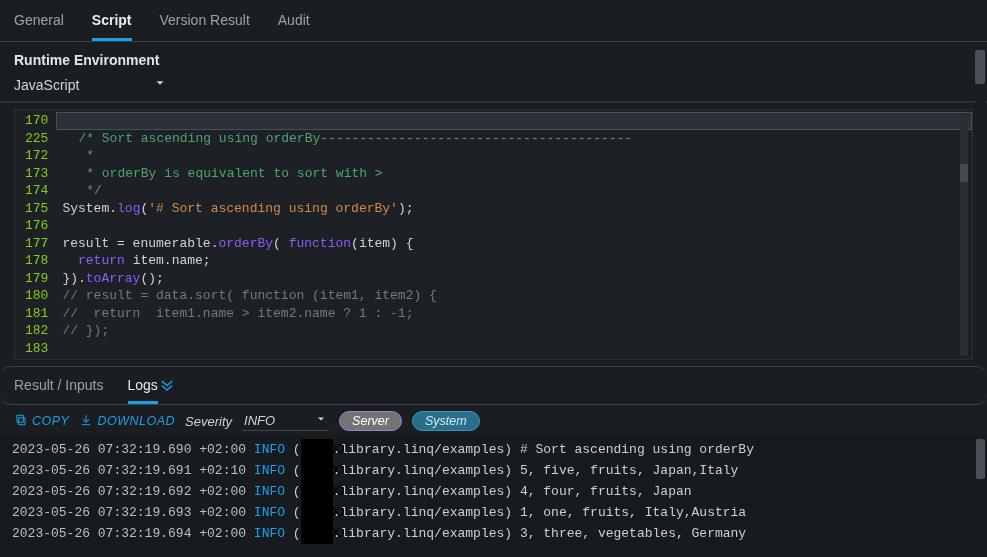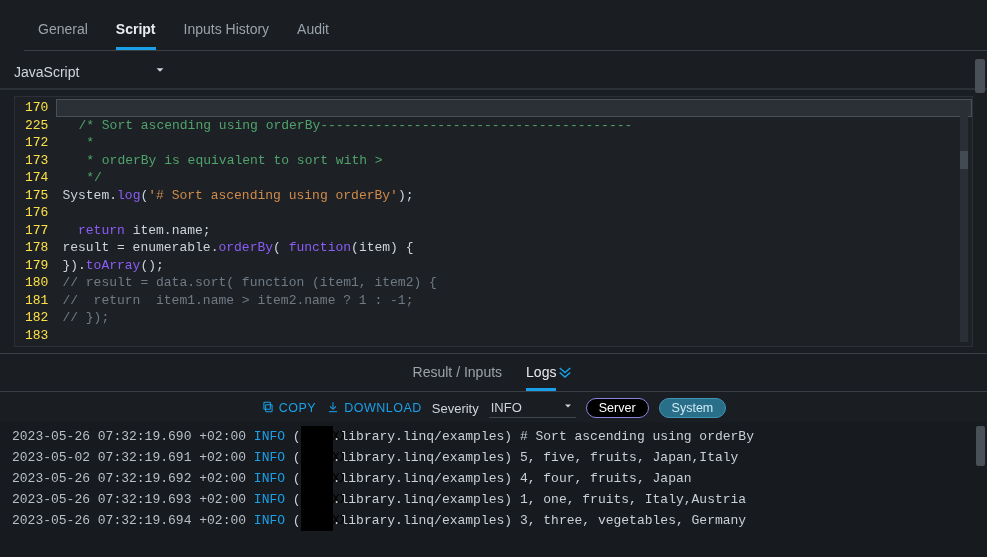--- a/index.html
+++ b/index.html
@@ -1,86 +1,87 @@
 <!DOCTYPE html>
 <html><head>
 <meta charset="utf-8">
 <style>
   * { box-sizing: border-box; margin: 0; padding: 0; }
   html, body { width: 987px; height: 557px; overflow: hidden; font-family: "Segoe UI", Arial, sans-serif; background: #1a1d21; color: #c8ced4; font-size: 13px; }
   body { display: flex; flex-direction: column; }
 
   
-  .top-tabs { display: flex; gap: 28px; padding: 21px 14px 0 14px; border-bottom: 1px solid #3a3f45; margin-left: 24px; }
+  .top-tabs { display: flex; gap: 28px; padding: 12px 14px 0 14px; border-bottom: 1px solid #3a3f45; }
   .top-tab { padding-bottom: 10px; color: #9aa2ab; cursor: pointer; font-size: 14px; }
   .top-tab.active { color: #e8ecef; font-weight: 600; border-bottom: 3px solid #1aa0e8; }
 
   
   .runtime-section { padding: 10px 14px 6px 14px; border-bottom: 2px solid #2b3036; position: relative; }
   .runtime-label { font-weight: 600; color: #e2e6ea; font-size: 14px; margin-bottom: 6px; }
   .runtime-select { display: inline-flex; align-items: center; gap: 74px; color: #cfd5db; font-size: 14px; cursor: pointer; padding: 2px 0; }
   .runtime-select svg { width: 14px; height: 14px; fill: #cfd5db; }
   .right-scrollbar { position: absolute; right: 2px; top: 8px; bottom: -250px; width: 10px; background: #1a1d21; }
   .right-scrollbar .thumb { position: absolute; left: 0; width: 10px; height: 34px; top: 0; background: #4a5058; border-radius: 2px; }
 
   
   .editor-wrap { padding: 6px 14px 6px 14px; position: relative; }
   .editor { background: #1d2126; border: 1px solid #2b3036; font-family: Consolas, "Courier New", monospace; font-size: 13px; line-height: 17.5px; position: relative; }
   .editor-inner { display: flex; }
-  .gutter { background: #1d2126; text-align: right; padding: 2px 8px 2px 10px; color: #fde047; user-select: none; }
+  .gutter { background: #1d2126; text-align: right; padding: 2px 8px 2px 10px; color: #84cc16; user-select: none; }
   .gutter .ln { height: 17.5px; }
   .code { flex: 1; padding: 2px 6px; position: relative; }
   .code .line { height: 17.5px; white-space: pre; }
   .code .active-line-bg { position: absolute; left: 0; right: 0; top: 2px; height: 17.5px; background: #2b3036; border: 1px solid #4a5058; box-sizing: border-box; }
   .tok-comment { color: #4fa36b; margin-left: 16px; }
   .tok-kw { color: #8b5cf6; }
   .tok-str { color: #d08a4a; }
   .tok-plain { color: #cdd3d9; }
   .tok-dim { color: #6f7a85; }
   .editor-mini { position: absolute; right: 4px; top: 4px; bottom: 4px; width: 8px; background: #2a2f35; }
   .editor-mini .m1 { position:absolute; left:0; right:0; top:50px; height:18px; background:#434a52; }
 
   
-  .bottom-bar { display:flex; justify-content:center; align-items:center; border-top:1px solid #3a3f45; border-bottom:1px solid #3a3f45; padding: 0 14px; background:#1a1d21; }
+  .bottom-bar { display:flex; justify-content:flex-start; align-items:center; border-top:1px solid #3a3f45; border-bottom:1px solid #3a3f45; padding: 0 14px; background:#1a1d21;border-radius:11px; }
   .bottom-tabs { display:flex; gap:24px; }
   .bottom-tab { padding:10px 0 8px 0; color:#9aa2ab; cursor:pointer; font-size:14px; }
   .bottom-tab.active { color:#e8ecef; border-bottom:3px solid #1aa0e8; }
   .collapse-icon svg { width:18px; height:18px; stroke:#1aa0e8; fill:none; }
 
   
-  .log-toolbar { display:flex; justify-content:center; align-items:center; gap:10px; padding:6px 14px 4px 14px; background:#1a1d21; }
+  .log-toolbar { display:flex; justify-content:flex-start; align-items:center; gap:10px; padding:6px 14px 4px 14px; background:#1a1d21;font-style:italic; }
   .lt-link { display:inline-flex; align-items:center; gap:4px; color:#1aa0e8; font-size:12.5px; letter-spacing:0.5px; cursor:pointer; }
   .lt-link svg { width:14px; height:14px; stroke:#1aa0e8; fill:none; }
   .sev-label { color:#cfd5db; font-size:13px; }
   .sev-select { display:inline-flex; align-items:center; gap:40px; color:#cfd5db; font-size:13px; border-bottom:1px solid #3f454c; padding:2px 2px; cursor:pointer; }
   .sev-select svg { width:12px; height:12px; fill:#cfd5db; }
   .pill { display:inline-flex; align-items:center; border-radius:12px; padding:2px 12px; font-size:12.5px; cursor:pointer; border:1px solid transparent; }
-  .pill.server { background:#000000; color:#fff; border-color:#8c84e0; }
+  .pill.server { background:#737373; color:#fff; border-color:#8c84e0; }
   .pill.system { background:#2a6f8a; color:#cfeaf5; border-color:#3d94b7; }
 
   
   .log-area { flex:1; background:#171a1e; padding:4px 12px; font-family:Consolas,"Courier New",monospace; font-size:13px; line-height:21px; position:relative; overflow:hidden; }
   .log-line { white-space:pre; color:#c9d0d7; }
   .log-line .ts { color:#b8bfc7; }
   .log-line .lvl { color:#1aa0e8; }
   .log-line .src { color:#c9d0d7; }
   .log-line .redact { background:#000; color:#000; display:inline-block; width:32px; }
   .log-scroll { position:absolute; right:2px; top:4px; width:9px; height:40px; background:#4a5058; border-radius:2px; }
 </style>
 </head>
 <body>
 
 <div class="top-tabs">
   <div class="top-tab">General</div>
   <div class="top-tab active">Script</div>
-  <div class="top-tab">Inputs History</div>
+  <div class="top-tab">Version Result</div>
   <div class="top-tab">Audit</div>
 </div>
 
 <div class="runtime-section">
+  <div class="runtime-label">Runtime Environment</div>
   <div class="runtime-select">
     <span>JavaScript</span>
     <span>
       <svg viewBox="0 0 24 24">
           <path d="M6 9l6 6 6-6z"></path>
         </svg>
     </span>
   </div>
   <div class="right-scrollbar">
     <div class="thumb"></div>
@@ -108,22 +109,22 @@
         </div>
       <div class="code" id="codebody">
         <div class="active-line-bg"></div>
       <div class="line"></div>
           <div class="line"><span class="tok-comment">/* Sort ascending using orderBy----------------------------------------</span></div>
           <div class="line"><span class="tok-comment"> *</span></div>
           <div class="line"><span class="tok-comment"> * orderBy is equivalent to sort with &gt;</span></div>
           <div class="line"><span class="tok-comment"> */</span></div>
           <div class="line"><span class="tok-plain">System</span><span class="tok-plain">.</span><span class="tok-kw">log</span><span class="tok-plain">(</span><span class="tok-str">'# Sort ascending using orderBy'</span><span class="tok-plain">);</span></div>
           <div class="line"></div>
+          <div class="line"><span class="tok-plain">result = enumerable.</span><span class="tok-kw">orderBy</span><span class="tok-plain">( </span><span class="tok-kw">function</span><span class="tok-plain">(item) {</span></div>
           <div class="line"><span class="tok-plain">  </span><span class="tok-kw">return</span><span class="tok-plain"> item.name;</span></div>
-          <div class="line"><span class="tok-plain">result = enumerable.</span><span class="tok-kw">orderBy</span><span class="tok-plain">( </span><span class="tok-kw">function</span><span class="tok-plain">(item) {</span></div>
           <div class="line"><span class="tok-plain">}).</span><span class="tok-kw">toArray</span><span class="tok-plain">();</span></div>
           <div class="line"><span class="tok-dim">// result = data.sort( function (item1, item2) {</span></div>
           <div class="line"><span class="tok-dim">//  return  item1.name &gt; item2.name ? 1 : -1;</span></div>
           <div class="line"><span class="tok-dim">// });</span></div>
           <div class="line"></div>
         </div>
     </div>
     <div class="editor-mini">
         <div class="m1"></div>
       </div>
@@ -170,17 +171,17 @@
           <path d="M6 9l6 6 6-6z"></path>
         </svg></span>
   </div>
   <div class="pill server">Server</div>
   <div class="pill system">System</div>
 </div>
 
 <div class="log-area" id="logarea">
   <div class="log-scroll"></div>
 <div class="log-line"><span class="ts">2023-05-26 07:32:19.690 +02:00 </span><span class="lvl">INFO</span><span class="src"> (</span><span class="redact">XXXXXX</span><span class="src">.library.linq/examples) </span><span># Sort ascending using orderBy</span></div>
-    <div class="log-line"><span class="ts">2023-05-02 07:32:19.691 +02:00 </span><span class="lvl">INFO</span><span class="src"> (</span><span class="redact">XXXXXX</span><span class="src">.library.linq/examples) </span><span>5, five, fruits, Japan,Italy</span></div>
+    <div class="log-line"><span class="ts">2023-05-26 07:32:19.691 +02:10 </span><span class="lvl">INFO</span><span class="src"> (</span><span class="redact">XXXXXX</span><span class="src">.library.linq/examples) </span><span>5, five, fruits, Japan,Italy</span></div>
     <div class="log-line"><span class="ts">2023-05-26 07:32:19.692 +02:00 </span><span class="lvl">INFO</span><span class="src"> (</span><span class="redact">XXXXXX</span><span class="src">.library.linq/examples) </span><span>4, four, fruits, Japan</span></div>
     <div class="log-line"><span class="ts">2023-05-26 07:32:19.693 +02:00 </span><span class="lvl">INFO</span><span class="src"> (</span><span class="redact">XXXXXX</span><span class="src">.library.linq/examples) </span><span>1, one, fruits, Italy,Austria</span></div>
     <div class="log-line"><span class="ts">2023-05-26 07:32:19.694 +02:00 </span><span class="lvl">INFO</span><span class="src"> (</span><span class="redact">XXXXXX</span><span class="src">.library.linq/examples) </span><span>3, three, vegetables, Germany</span></div>
   </div>
 
 </body></html>

